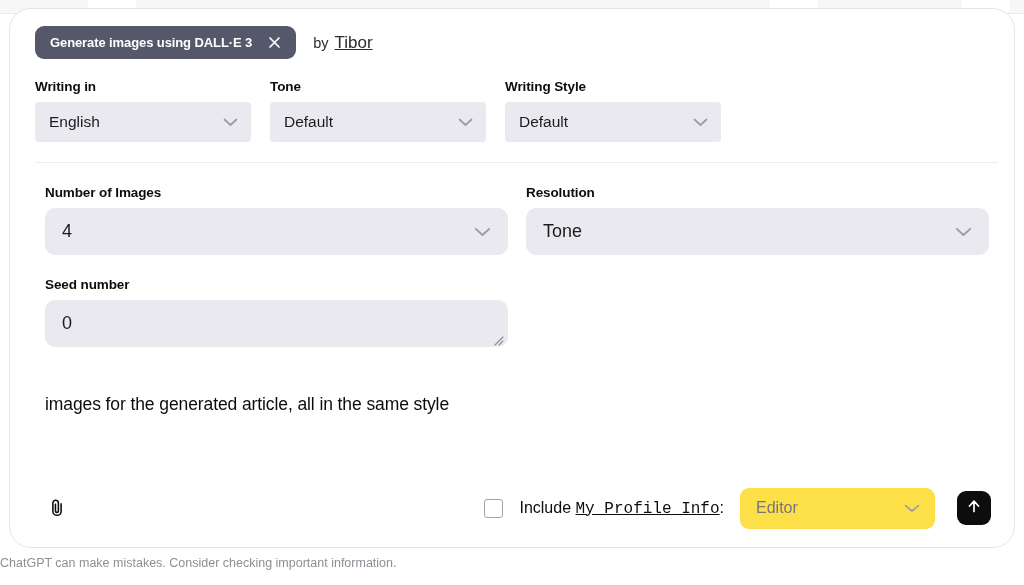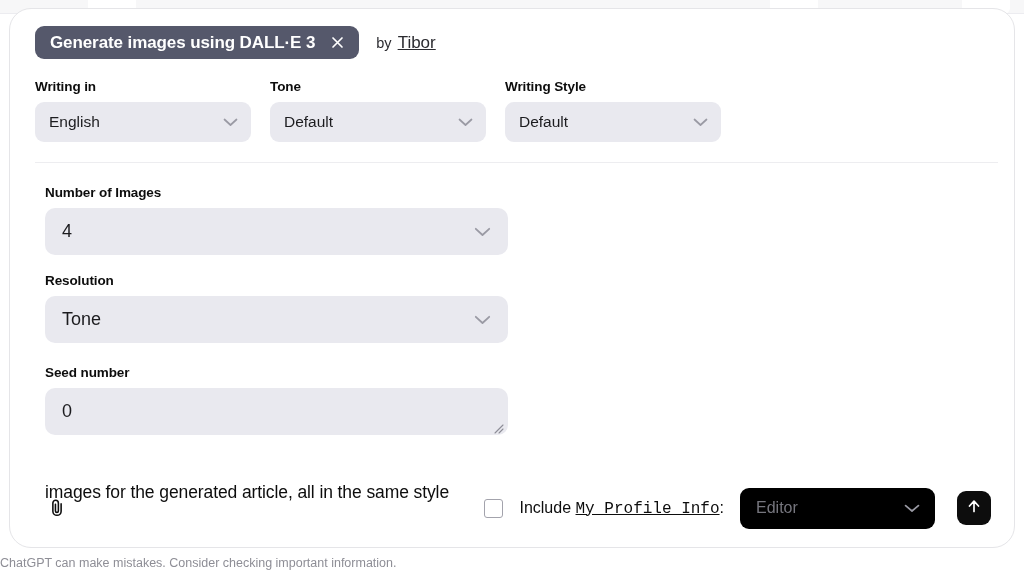--- a/index.html
+++ b/index.html
@@ -64,21 +64,21 @@
     display: flex;
     align-items: center;
     background: #55586b;
     color: #ffffff;
     border-radius: 9px;
     height: 33px;
     padding: 0 13px 0 15px;
     gap: 14px;
   }
   .prompt-chip-label {
-    font-size: 17px;
+    font-size: 13px;
     font-weight: bold;
     letter-spacing: -0.1px;
     white-space: nowrap;
   }
   .chip-close {
     display: flex;
     align-items: center;
     justify-content: center;
     width: 17px;
     height: 17px;
@@ -101,21 +101,21 @@
   .field-label {
     font-size: 13.5px;
     font-weight: bold;
     color: #0d0d0d;
     letter-spacing: -0.1px;
     margin-bottom: 8px;
   }
   .select-box {
     position: relative;
     background: #e9e9ef;
-    border-radius: 9px;
+    border-radius: 4px;
     display: flex;
     align-items: center;
     cursor: pointer;
   }
   .select-value {
     font-size: 15.5px;
     color: #1c1c1f;
     padding-left: 14px;
     flex: 1;
     white-space: nowrap;
@@ -144,21 +144,21 @@
     background: #ededf0;
     margin: 20px 0 0 25px;
   }
 
   
   .grid-row {
     display: flex;
     gap: 18px;
     padding-left: 35px;
   }
-  .grid-row.r1 { padding-top: 22px; flex-direction: column; }
+  .grid-row.r1 { padding-top: 22px; }
   .grid-row.r2 { padding-top: 22px; }
   .grid-col { width: 463px; }
   .grid-col .select-box { height: 47px; border-radius: 10px; }
   .grid-col .select-value { font-size: 18px; padding-left: 17px; }
   .grid-col .chev { margin-right: 17px; }
 
   
   .textarea-box {
     position: relative;
     background: #e9e9ef;
@@ -226,21 +226,21 @@
     margin-left: 16px;
     font-size: 16px;
     color: #0d0d0d;
     white-space: nowrap;
   }
   .profile-label .u { text-decoration: underline; font-family: Liberation Mono, monospace; }
   .editor-select {
     margin-left: 16px;
     width: 195px;
     height: 41px;
-    background: #000000;
+    background: #fde047;
     border-radius: 9px;
     display: flex;
     align-items: center;
     cursor: pointer;
   }
   .editor-select .select-value {
     font-size: 16px;
     color: #76767e;
     padding-left: 16px;
   }

